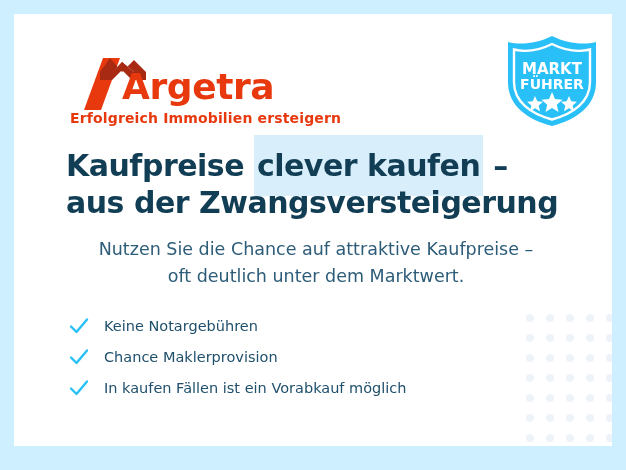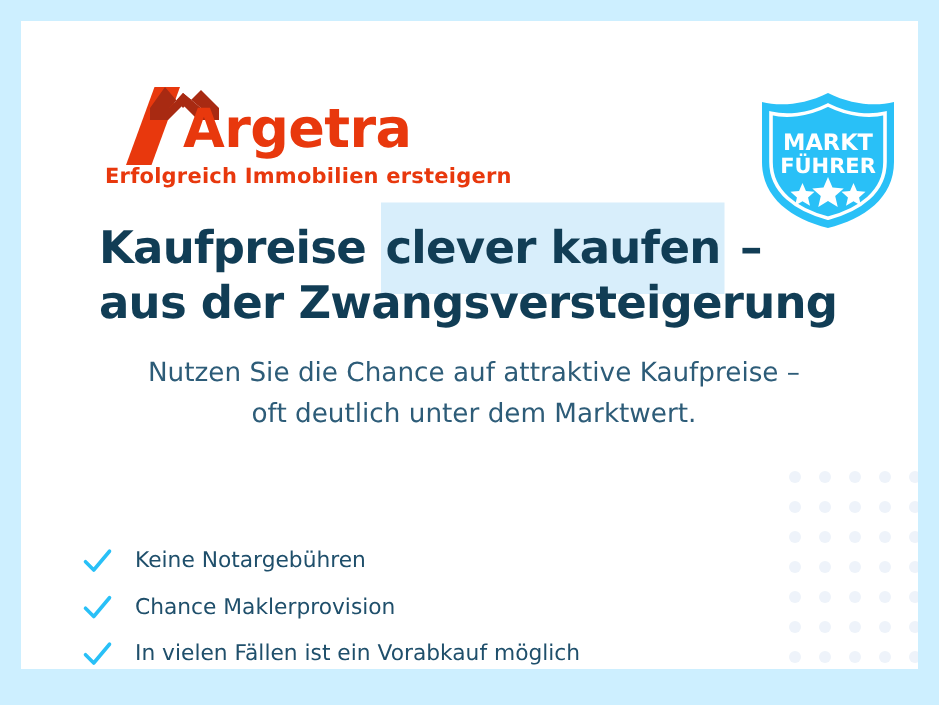--- a/index.html
+++ b/index.html
@@ -90,21 +90,21 @@
     color: #e8380d;
     letter-spacing: 0.15px;
     font-family: "DejaVu Sans", sans-serif;
     white-space: nowrap;
   }
 
   
   .badge {
     position: absolute;
     left: 488px;
-    top: 46px;
+    top: 20px;
     width: 100px;
     height: 94px;
   }
   .badge svg { display:block; }
 
   
   .headline {
     position: absolute;
     left: 52px;
     top: 133px;
@@ -135,24 +135,23 @@
     line-height: 27px;
     font-weight: 400;
     font-family: "DejaVu Sans", sans-serif;
     text-align: center;
   }
   .sub-line { display: block; white-space: nowrap; }
 
   
   .bullets {
     position: absolute;
-    left: 40px;
+    left: 54px;
     top: 296px;
     width: 460px;
-    margin-top: 48px;
   }
   .bullet {
     display: flex;
     align-items: center;
     height: 31px;
   }
   .check {
     width: 22px;
     height: 22px;
     flex: 0 0 22px;
@@ -342,18 +341,18 @@
           </svg>
         </span>
         <span class="bullet-label">Chance Maklerprovision</span>
       </div>
       <div class="bullet">
         <span class="check">
           <svg width="22" height="22" viewBox="0 0 22 22" xmlns="http://www.w3.org/2000/svg">
             <polyline points="3,11.5 8.5,17 19,4.5" fill="none" stroke="#29c0f7" stroke-width="2.4" stroke-linecap="round" stroke-linejoin="round"></polyline>
           </svg>
         </span>
-        <span class="bullet-label">In vielen Fällen ist ein Vorabkauf möglich</span>
+        <span class="bullet-label">In kaufen Fällen ist ein Vorabkauf möglich</span>
       </div>
     </div>
 
   </div>
 </div>
 
 </body></html>

